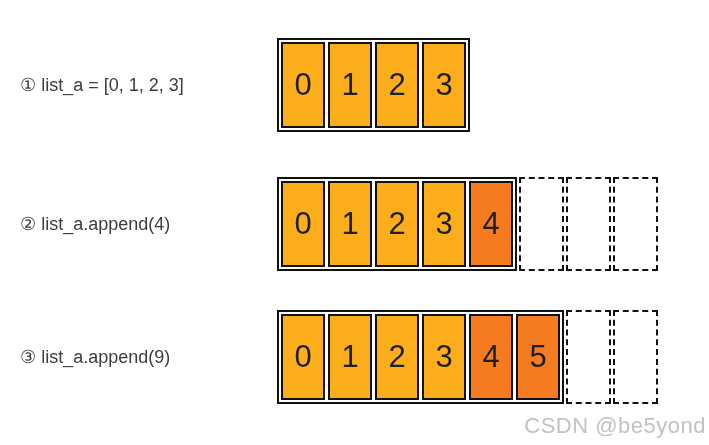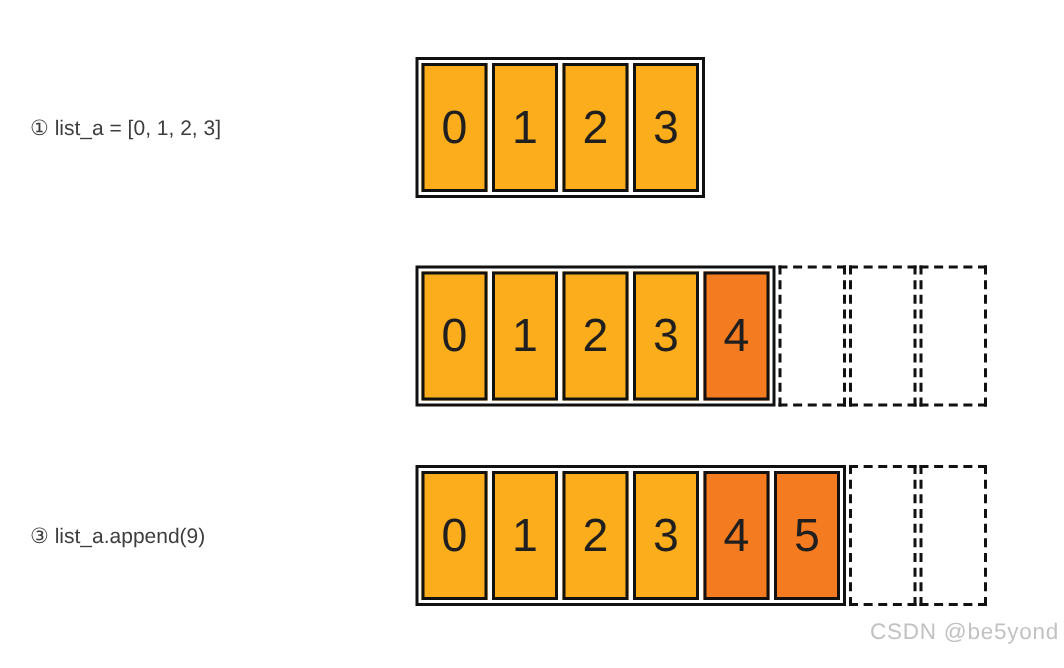--- a/index.html
+++ b/index.html
@@ -21,21 +21,21 @@
   .row-1 { top: 38px; }
   .row-2 { top: 177px; }
   .row-3 { top: 310px; }
   .step-label {
     position: absolute;
     left: 20px;
     top: 0;
     height: 100%;
     display: flex;
     align-items: center;
-    font-size: 14px;
+    font-size: 18px;
     color: var(--label-text, #3d3d3d);
     white-space: nowrap;
   }
   .boxes {
     position: absolute;
     left: 277px;
     top: 0;
     height: 100%;
     display: flex;
     align-items: stretch;
@@ -64,21 +64,21 @@
     width: 45px;
     height: 100%;
     margin-left: 2px;
     border: 2.5px dashed var(--cell-border, #111);
     background: transparent;
   }
   .watermark {
     position: absolute;
     right: 3px;
     top: 413px;
-    font-size: 15px;
+    font-size: 22px;
     color: var(--watermark-text, #c2c2c2);
     letter-spacing: 0.5px;
   }
 </style>
 </head>
 <body>
 
 <div class="canvas">
 
   <div class="step-row row-1">
@@ -87,20 +87,21 @@
       <div class="list-box">
         <div class="cell">0</div>
         <div class="cell">1</div>
         <div class="cell">2</div>
         <div class="cell">3</div>
       </div>
     </div>
   </div>
 
   <div class="step-row row-2">
+    <div class="step-label">② list_a.append(4)</div>
     <div class="boxes">
       <div class="list-box">
         <div class="cell">0</div>
         <div class="cell">1</div>
         <div class="cell">2</div>
         <div class="cell">3</div>
         <div class="cell new">4</div>
       </div>
       <div class="empty-slot"></div>
       <div class="empty-slot"></div>

